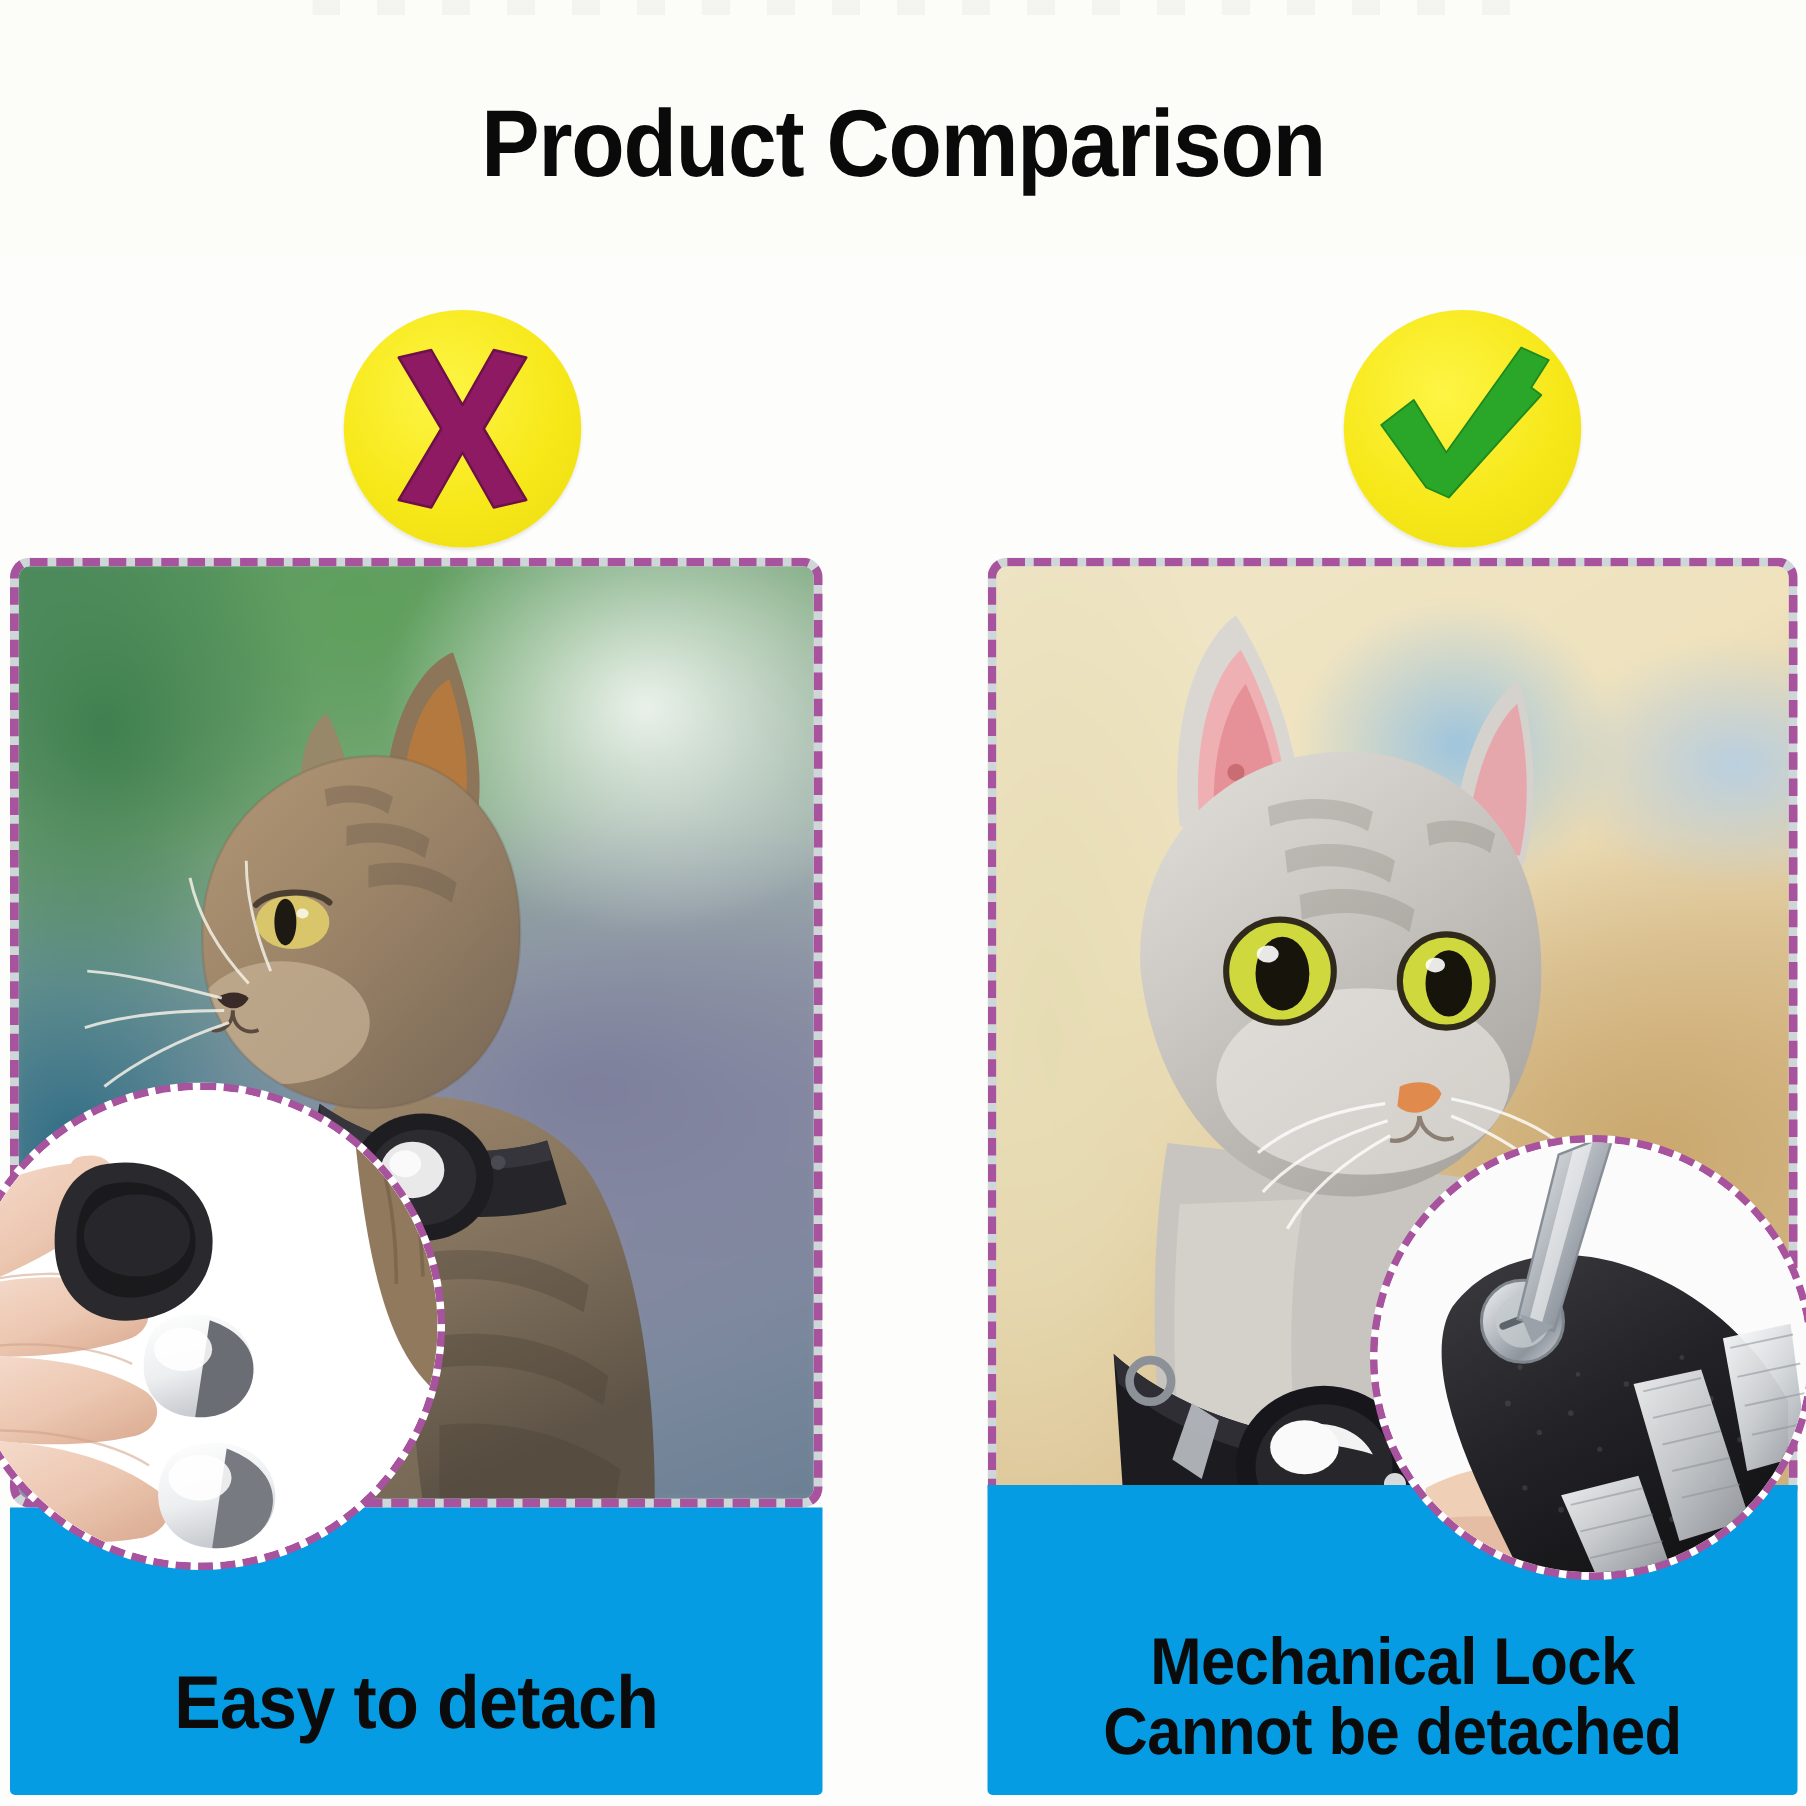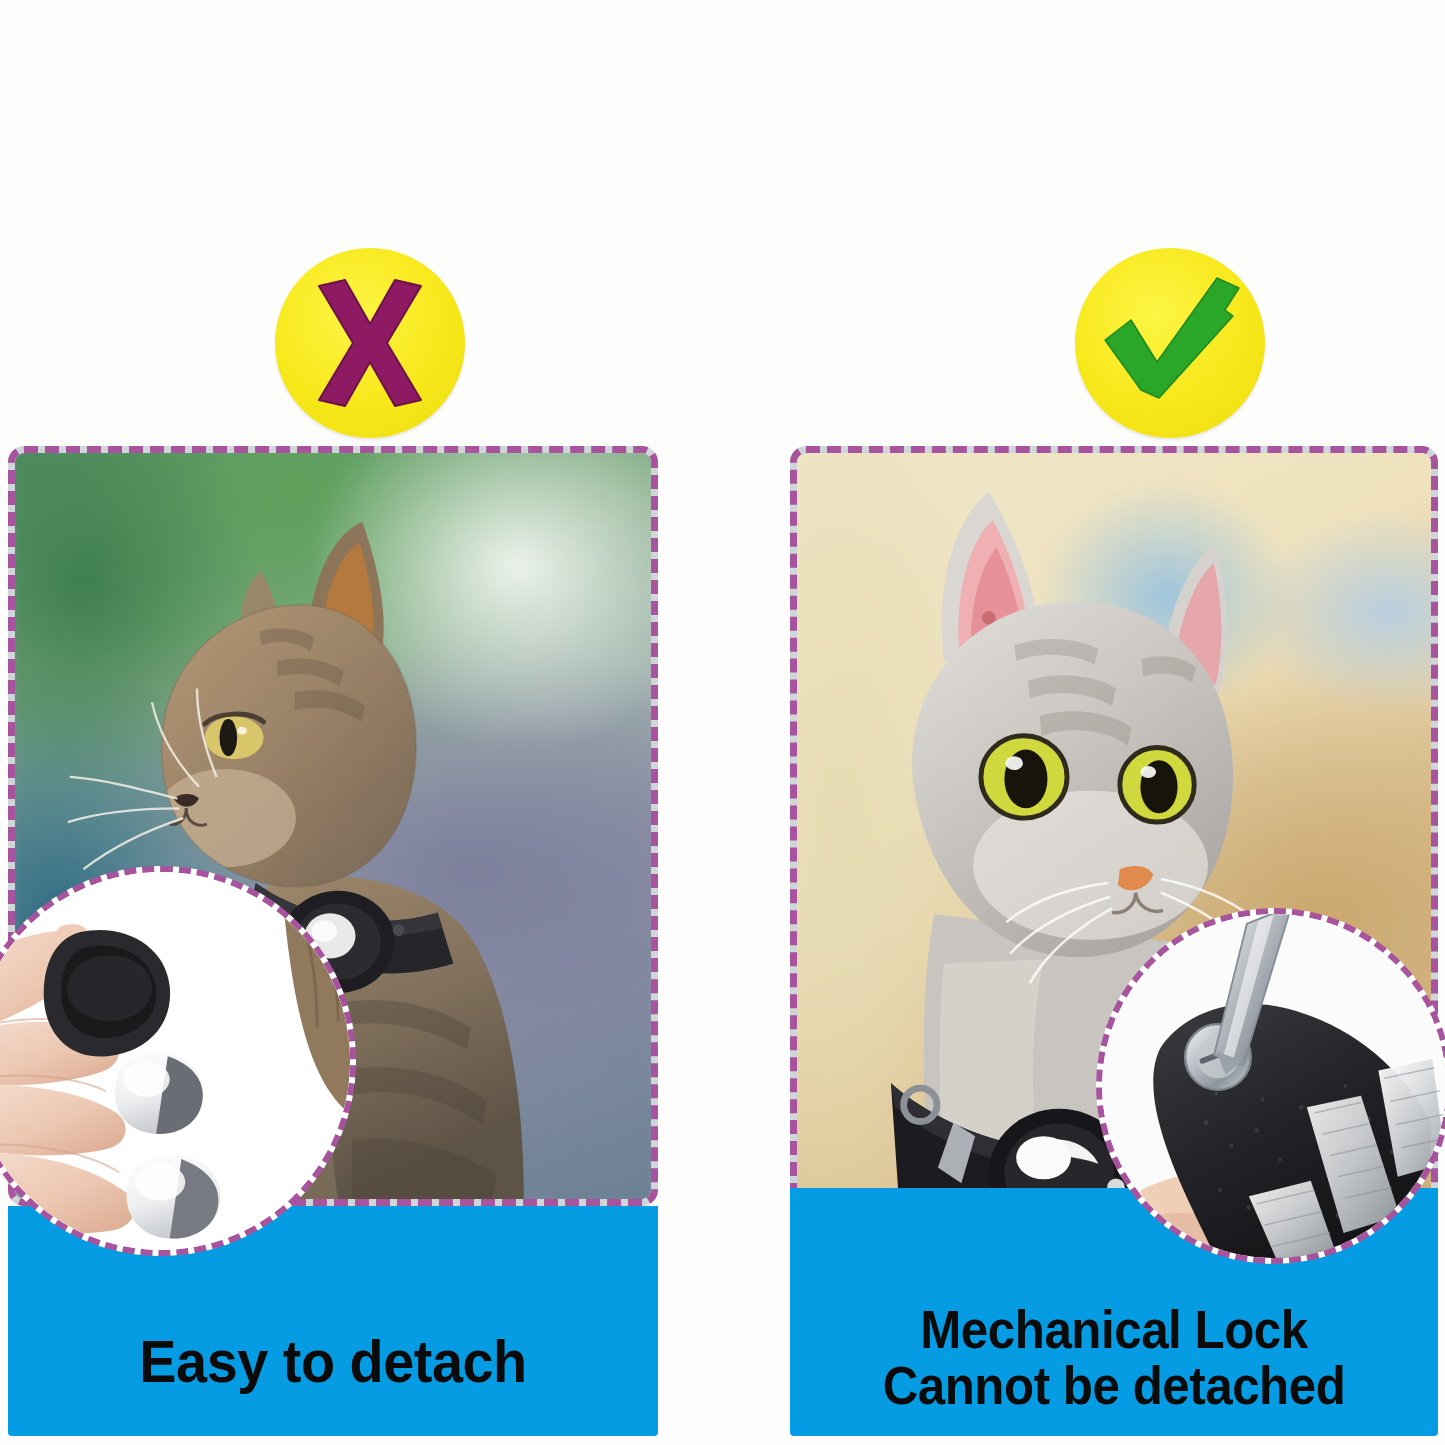--- a/index.html
+++ b/index.html
@@ -131,20 +131,24 @@
   }
   .inset.left{left:-42px;top:420px;width:390px;height:390px;}
   .inset.right{left:306px;top:462px;width:356px;height:356px;}
   .inset-art{position:absolute;left:0;top:0;width:100%;height:100%;}
 </style>
 </head>
 <body>
 
 <div class="stage">
 
+  <div class="title-band">
+    <div class="ghost-strip"></div>
+    <div class="title">Product Comparison</div>
+  </div>
 
   <div class="badge-wrap left">
     <div class="badge-circle">
       <svg class="x-mark" viewBox="0 0 190 190">
         <path d="M44 38 L70 32 L95 76 L120 32 L146 38 L112 95 L146 152 L120 158 L95 114 L70 158 L44 152 L78 95 Z" fill="#8e1a63" stroke="#6d1149" stroke-width="2" stroke-linejoin="round"></path>
       </svg>
     </div>
     <div class="badge-label">Others</div>
   </div>
 

